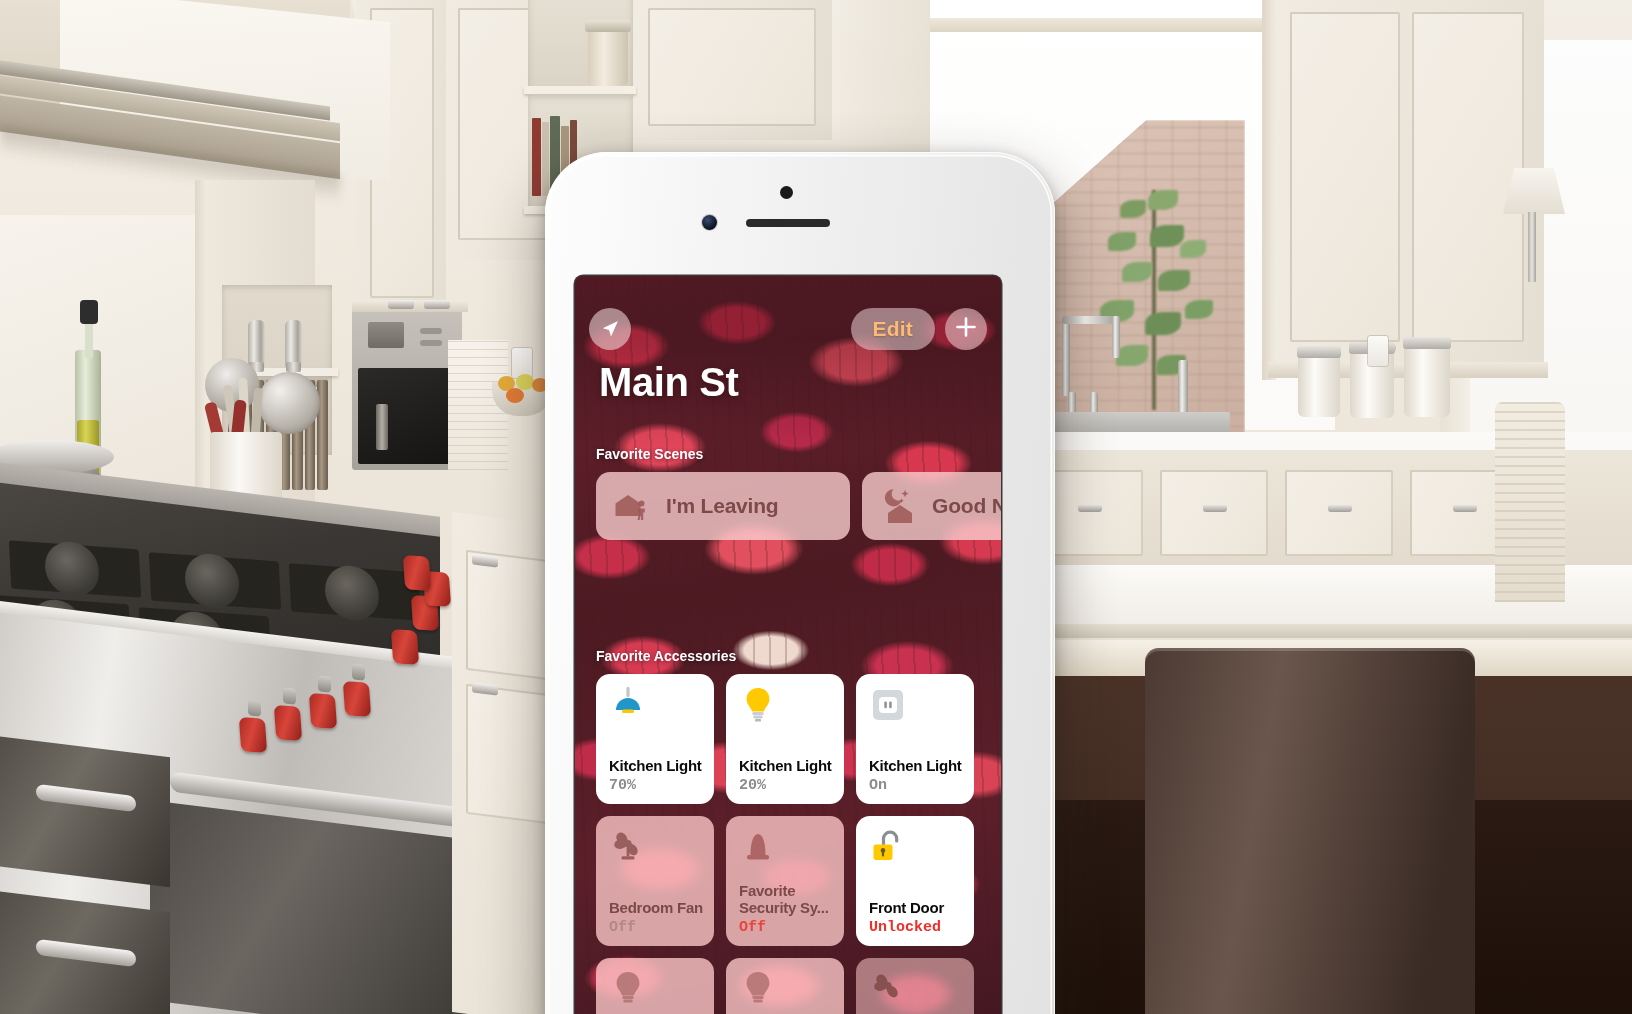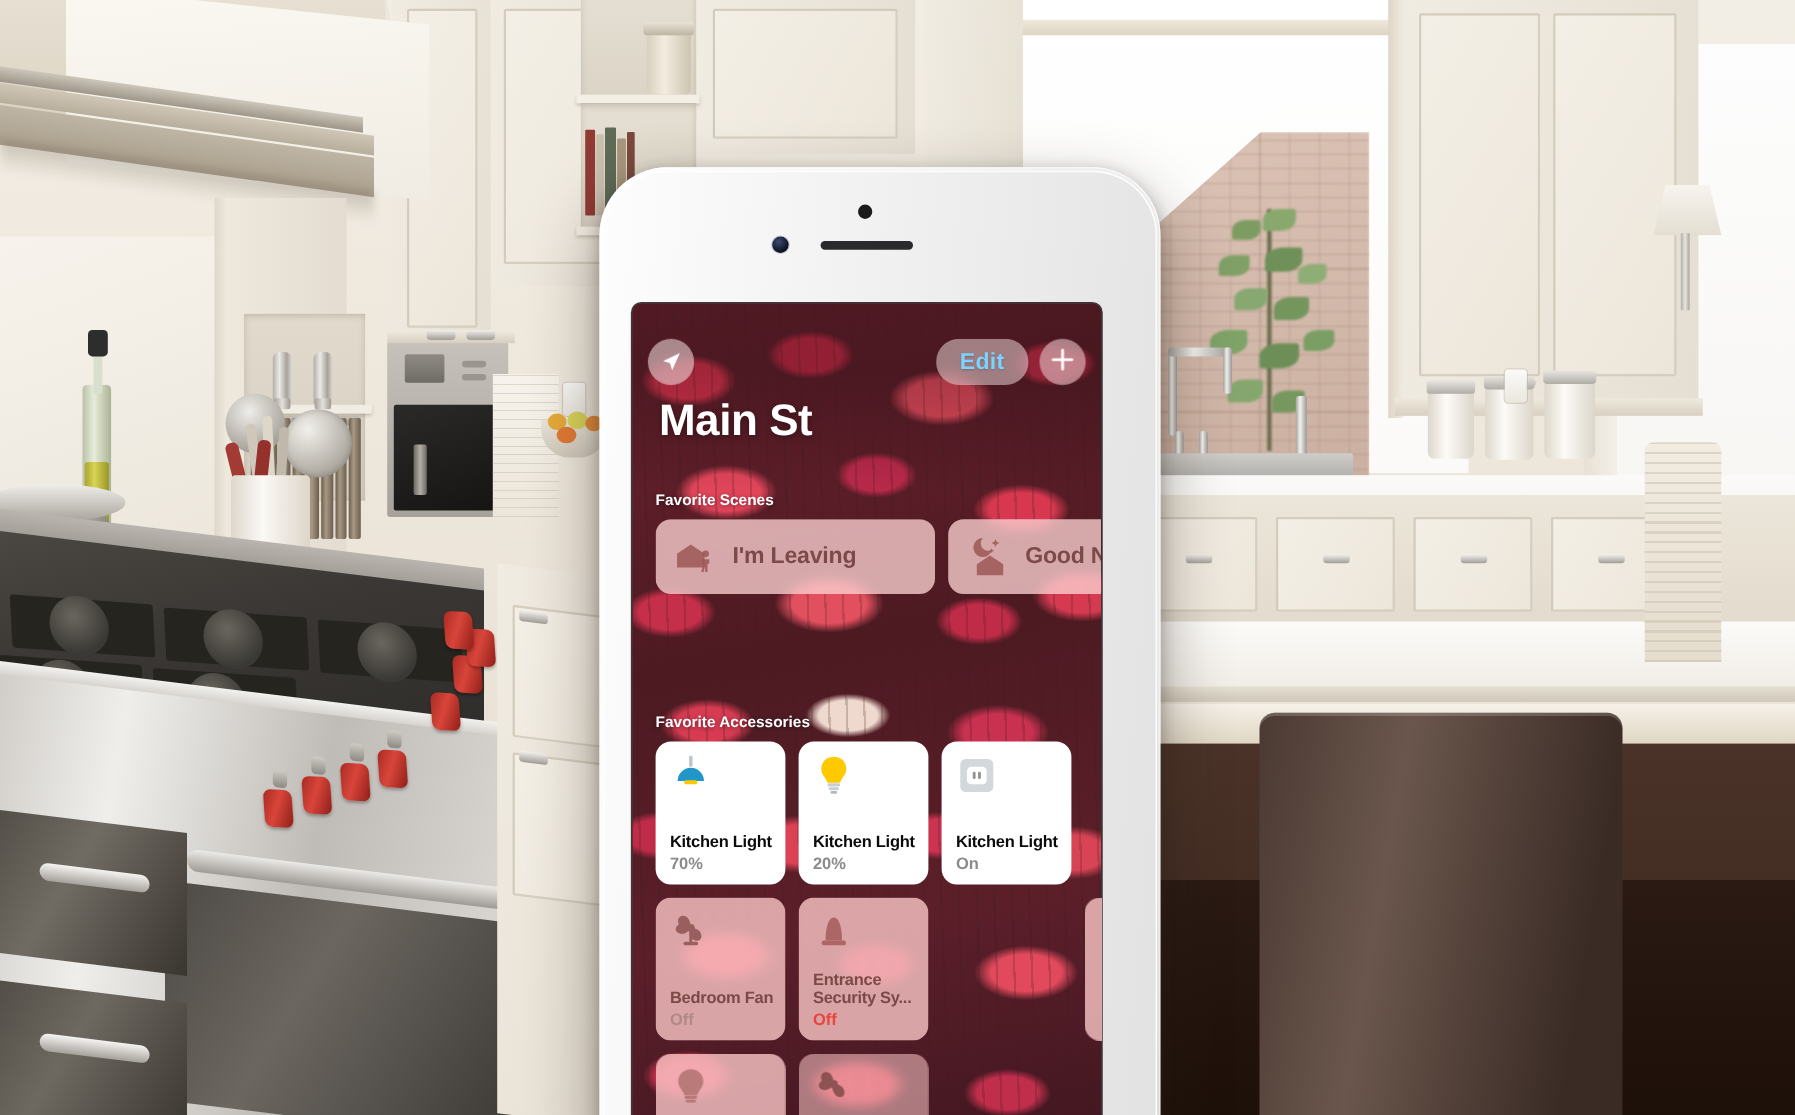--- a/index.html
+++ b/index.html
@@ -333,21 +333,21 @@
     width:42px; height:42px; border-radius:50%;
     background:rgba(245,228,228,.55); backdrop-filter:blur(6px);
     display:flex; align-items:center; justify-content:center;
     color:#fff;
   }
   .nav-right { margin-left:auto; display:flex; align-items:center; gap:10px; }
   .edit-btn {
     height:42px; padding:0 22px; border-radius:21px;
     background:rgba(245,228,228,.5); backdrop-filter:blur(6px);
     display:flex; align-items:center; justify-content:center;
-    color:#7dd3fc; font-size:21px; font-weight:700; letter-spacing:.2px;
+    color:#fdba74; font-size:21px; font-weight:700; letter-spacing:.2px;
     text-shadow:0 1px 2px rgba(0,0,0,.2);
   }
   .plus-btn {
     width:42px;height:42px;border-radius:50%;
     background:rgba(245,228,228,.5); backdrop-filter:blur(6px);
     display:flex;align-items:center;justify-content:center;
     color:#fff; font-size:34px; font-weight:300; line-height:0; padding-bottom:4px;
   }
 
   .home-title {
@@ -383,21 +383,21 @@
     display:grid; grid-template-columns:118px 118px 118px 118px; gap:12px;
   }
   .acc-tile {
     height:130px; border-radius:14px; padding:12px 11px 10px 13px;
     display:flex; flex-direction:column;
   }
   .acc-tile.on  { background:#fff; }
   .acc-tile.off { background:rgba(255,203,203,.78); backdrop-filter:blur(4px); }
   .acc-ico { width:38px; height:38px; margin-bottom:auto; position:relative; }
   .acc-name { font-size:15px; font-weight:700; line-height:1.12; letter-spacing:-0.25px; }
-  .acc-state{ font-size:15px; font-weight:600; margin-top:2px; }
+  .acc-state{ font-size:15px; font-weight:600; margin-top:2px;font-family:Liberation Mono, monospace; }
   .acc-tile.on  .acc-name { color:#0b0b0b; }
   .acc-tile.on  .acc-state{ color:#8b8b8e; }
   .acc-tile.off .acc-name { color:#7b4a48; }
   .acc-tile.off .acc-state{ color:#b08a88; }
   .acc-state.alert { color:#f02f29 !important; font-weight:700; }
   .acc-state.alertdim { color:#e8453d !important; font-weight:700; }
 
   svg { display:block; overflow:visible; }
 </style>
 </head>
@@ -730,24 +730,36 @@
 
       <div class="acc-tile off">
         <span class="acc-ico">
           <svg width="38" height="38" viewBox="0 0 38 38">
             <g fill="#a9605e" opacity=".9">
               <path d="M11.5 27 C11.5 15.5 14 6 19 6 C24 6 26.5 15.5 26.5 27 Z"></path>
               <rect x="8" y="27" width="22" height="4.4" rx="2"></rect>
             </g>
           </svg>
         </span>
-        <div class="acc-name">Entrance Security Sy...</div>
+        <div class="acc-name">Favorite Security Sy...</div>
         <div class="acc-state alertdim">Off</div>
       </div>
 
+      <div class="acc-tile on">
+        <span class="acc-ico">
+          <svg width="38" height="38" viewBox="0 0 38 38">
+            <path d="M14.5 17 V10.8 A6.6 6.6 0 0 1 27.7 10.8 V13" stroke="#8a8f94" stroke-width="3.2" fill="none" stroke-linecap="round"></path>
+            <rect x="4.5" y="16.5" width="19" height="15.5" rx="2.4" fill="#ffc900"></rect>
+            <circle cx="14" cy="22.4" r="2.3" fill="#6b5a10"></circle>
+            <rect x="12.9" y="23.4" width="2.2" height="5" rx="1" fill="#6b5a10"></rect>
+          </svg>
+        </span>
+        <div class="acc-name">Front Door</div>
+        <div class="acc-state alert">Unlocked</div>
+      </div>
 
       <div class="acc-tile on" style="visibility:hidden"></div>
 
       <div class="acc-tile off">
         <span class="acc-ico">
           <svg width="38" height="38" viewBox="0 0 38 38">
             <path d="M19 2 C11.8 2 7.6 7.4 7.6 13.2 C7.6 18.4 11.8 21 13.2 25.5 H24.8 C26.2 21 30.4 18.4 30.4 13.2 C30.4 7.4 26.2 2 19 2 Z" fill="#ad6f6d" opacity=".82"></path>
             <rect x="13.4" y="26" width="11.2" height="3" rx="1.2" fill="#ad6f6d" opacity=".82"></rect>
             <rect x="14.4" y="29.6" width="9.2" height="2.8" rx="1.2" fill="#ad6f6d" opacity=".82"></rect>
           </svg>

